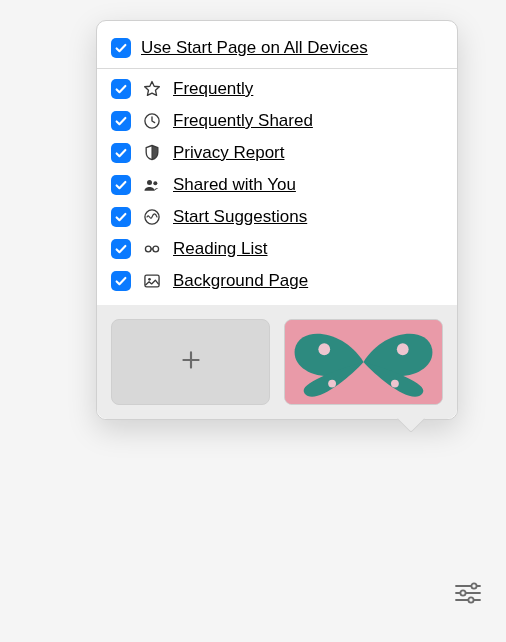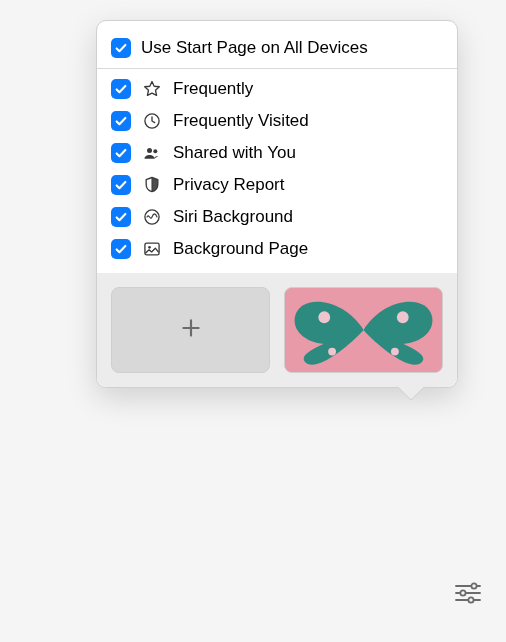--- a/index.html
+++ b/index.html
@@ -16,20 +16,21 @@
     .popover {
       position: absolute;
       left: 96px;
       top: 20px;
       width: 362px;
       background: #fff;
       border: 1px solid #d0d0d0;
       border-radius: 10px;
       box-shadow: 0 10px 30px rgba(0,0,0,0.15);
       padding: 12px 14px 0 14px;
+      text-decoration: underline;
     }
     .popover-arrow {
       position: absolute;
       bottom: -10px;
       right: 36px;
       width: 20px;
       height: 20px;
       background: #ececec;
       border-right: 1px solid #d0d0d0;
       border-bottom: 1px solid #d0d0d0;
@@ -147,21 +148,37 @@
         <svg viewBox="0 0 16 16">
           <path fill="none" stroke="#fff" stroke-width="2.4" stroke-linecap="round" stroke-linejoin="round" d="M3 8.5 L6.2 11.7 L13 4.5"></path>
         </svg>
       </span>
     <span class="icon-slot">
       <svg viewBox="0 0 24 24">
           <circle cx="12" cy="12" r="8.5" fill="none" stroke="currentColor" stroke-width="1.6"></circle>
           <path d="M12 7v5l3.2 2" fill="none" stroke="currentColor" stroke-width="1.6" stroke-linecap="round"></path>
         </svg>
     </span>
-    <span class="label">Frequently Visited</span>
+    <span class="label">Frequently Shared</span>
+  </div>
+
+  <div class="row">
+    <span class="cb">
+        <svg viewBox="0 0 16 16">
+          <path fill="none" stroke="#fff" stroke-width="2.4" stroke-linecap="round" stroke-linejoin="round" d="M3 8.5 L6.2 11.7 L13 4.5"></path>
+        </svg>
+      </span>
+    <span class="icon-slot">
+      <svg viewBox="0 0 24 24">
+          <path d="M12 3l7 2.5V11c0 5-3.5 8-7 9-3.5-1-7-4-7-9V5.5L12 3z" fill="none" stroke="currentColor" stroke-width="1.6" stroke-linejoin="round"></path>
+          <path d="M12 3v17" stroke="currentColor" stroke-width="1.3"></path>
+          <path d="M12 3l7 2.5V11c0 5-3.5 8-7 9z" fill="currentColor" opacity="0.9"></path>
+        </svg>
+    </span>
+    <span class="label">Privacy Report</span>
   </div>
 
   <div class="row">
     <span class="cb">
         <svg viewBox="0 0 16 16">
           <path fill="none" stroke="#fff" stroke-width="2.4" stroke-linecap="round" stroke-linejoin="round" d="M3 8.5 L6.2 11.7 L13 4.5"></path>
         </svg>
       </span>
     <span class="icon-slot">
       <svg viewBox="0 0 24 24">
@@ -175,43 +192,42 @@
   </div>
 
   <div class="row">
     <span class="cb">
         <svg viewBox="0 0 16 16">
           <path fill="none" stroke="#fff" stroke-width="2.4" stroke-linecap="round" stroke-linejoin="round" d="M3 8.5 L6.2 11.7 L13 4.5"></path>
         </svg>
       </span>
     <span class="icon-slot">
       <svg viewBox="0 0 24 24">
-          <path d="M12 3l7 2.5V11c0 5-3.5 8-7 9-3.5-1-7-4-7-9V5.5L12 3z" fill="none" stroke="currentColor" stroke-width="1.6" stroke-linejoin="round"></path>
-          <path d="M12 3v17" stroke="currentColor" stroke-width="1.3"></path>
-          <path d="M12 3l7 2.5V11c0 5-3.5 8-7 9z" fill="currentColor" opacity="0.9"></path>
-        </svg>
-    </span>
-    <span class="label">Privacy Report</span>
-  </div>
-
-  <div class="row">
-    <span class="cb">
-        <svg viewBox="0 0 16 16">
-          <path fill="none" stroke="#fff" stroke-width="2.4" stroke-linecap="round" stroke-linejoin="round" d="M3 8.5 L6.2 11.7 L13 4.5"></path>
-        </svg>
-      </span>
-    <span class="icon-slot">
-      <svg viewBox="0 0 24 24">
           <circle cx="12" cy="12" r="8.5" fill="none" stroke="currentColor" stroke-width="1.6"></circle>
           <path d="M6 12c2-5 4 5 6 0s4-5 6 0" fill="none" stroke="currentColor" stroke-width="1.4" stroke-linecap="round"></path>
         </svg>
     </span>
-    <span class="label">Siri Background</span>
-  </div>
-
+    <span class="label">Start Suggestions</span>
+  </div>
+
+  <div class="row">
+    <span class="cb">
+        <svg viewBox="0 0 16 16">
+          <path fill="none" stroke="#fff" stroke-width="2.4" stroke-linecap="round" stroke-linejoin="round" d="M3 8.5 L6.2 11.7 L13 4.5"></path>
+        </svg>
+      </span>
+    <span class="icon-slot">
+      <svg viewBox="0 0 24 24">
+          <circle cx="7.5" cy="12" r="3.4" fill="none" stroke="currentColor" stroke-width="1.6"></circle>
+          <circle cx="16.5" cy="12" r="3.4" fill="none" stroke="currentColor" stroke-width="1.6"></circle>
+          <path d="M10.9 12h2.2" stroke="currentColor" stroke-width="1.6"></path>
+        </svg>
+    </span>
+    <span class="label">Reading List</span>
+  </div>
 
   <div class="row">
     <span class="cb">
         <svg viewBox="0 0 16 16">
           <path fill="none" stroke="#fff" stroke-width="2.4" stroke-linecap="round" stroke-linejoin="round" d="M3 8.5 L6.2 11.7 L13 4.5"></path>
         </svg>
       </span>
     <span class="icon-slot">
       <svg viewBox="0 0 24 24">
           <rect x="3.5" y="5" width="17" height="14" rx="2" fill="none" stroke="currentColor" stroke-width="1.6"></rect>

